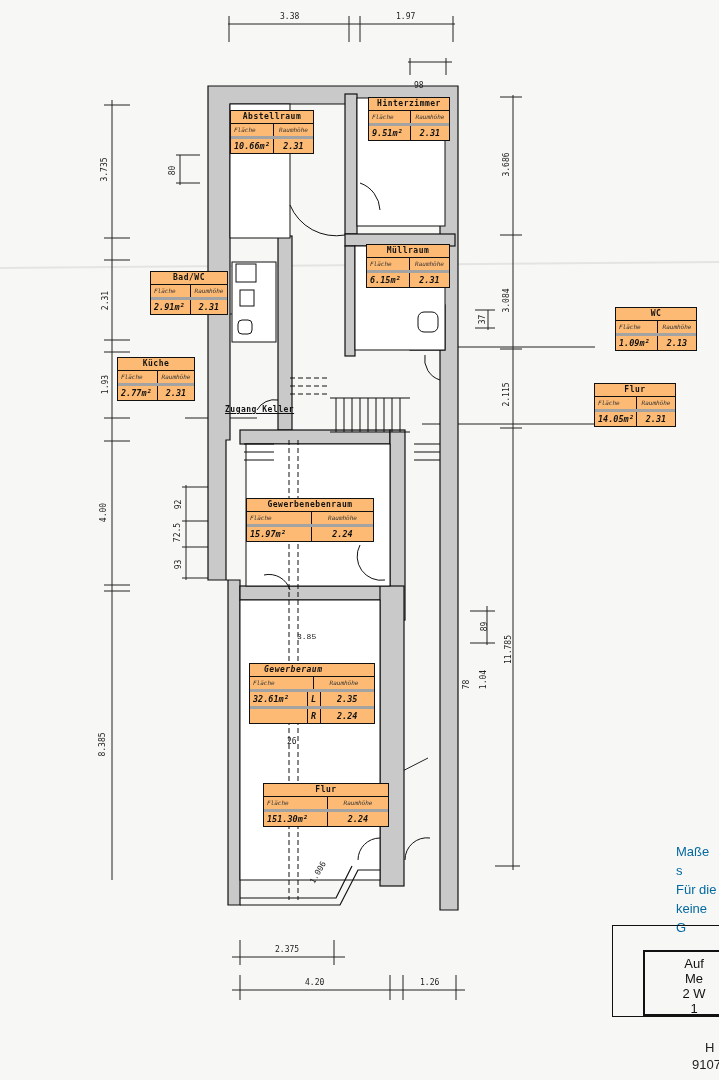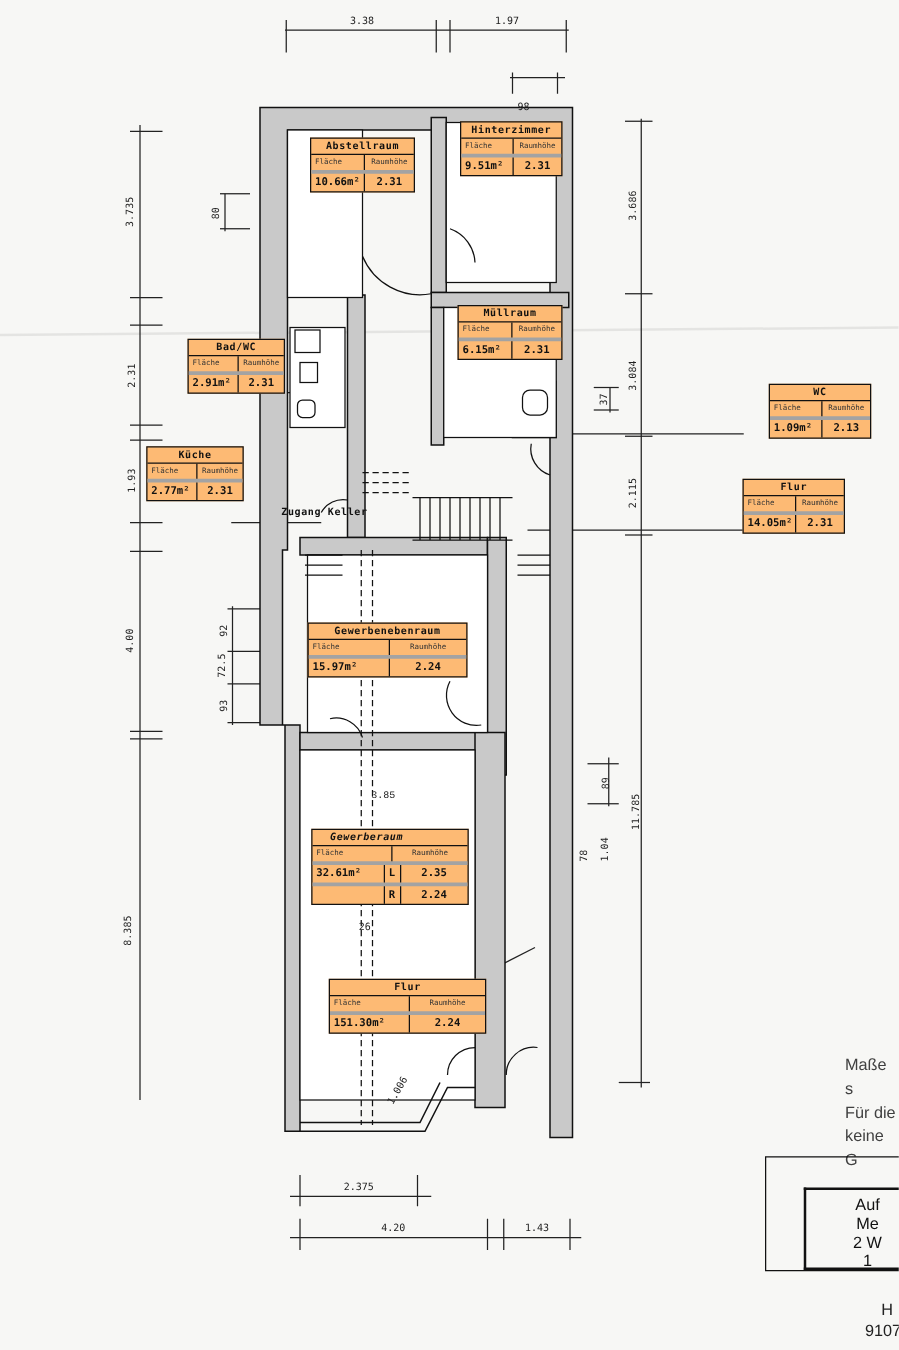--- a/index.html
+++ b/index.html
@@ -2,27 +2,27 @@
 <html><head>
 <meta charset="utf-8">
 <style>
   html,body{margin:0;padding:0;}
   body{width:719px;height:1080px;background:#f7f7f5;position:relative;overflow:hidden;font-family:"DejaVu Sans Mono",monospace;color:#111;}
   svg.plan{position:absolute;left:0;top:0;}
   .roombox{position:absolute;background:#fdba74;border:1.5px solid #111;font-family:"DejaVu Sans Mono",monospace;}
   .roombox .title{font-size:8px;font-weight:bold;text-align:center;border-bottom:1px solid #111;height:12px;line-height:12px;letter-spacing:0.5px;}
   .roombox .row{display:flex;border-bottom:3px solid #a3a3a3;}
   .roombox .row:last-child{border-bottom:none;}
-  .roombox .cell{flex:1;font-size:6px;padding-left:3px;height:12px;line-height:12px;color:#333;}
+  .roombox .cell{flex:1;font-size:6px;padding-left:3px;height:12px;line-height:12px;color:#333;font-style:italic;}
   .roombox .cell+.cell{border-left:1px solid #111;text-align:center;padding-left:0;}
   .roombox .val{font-size:8.5px;font-weight:bold;color:#111;height:14px;line-height:14px;}
   .dim{position:absolute;font-size:8px;color:#222;font-family:"DejaVu Sans Mono",monospace;}
   .dim.v{transform:rotate(-90deg);transform-origin:center;}
   .label{position:absolute;font-size:8px;font-weight:bold;letter-spacing:0.5px;}
-  .note{position:absolute;font-family:"Liberation Sans",sans-serif;font-size:13px;color:#404040;line-height:19px;}
+  .note{position:absolute;font-family:"Liberation Sans",sans-serif;font-size:13px;color:#0369a1;line-height:19px;}
   .titleblock{position:absolute;left:612px;top:925px;width:120px;height:90px;border:1.5px solid #111;}
   .titleblock .inner{position:absolute;left:30px;top:24px;width:100px;height:66px;border:2px solid #111;border-right:none;font-family:"Liberation Sans",sans-serif;font-size:13px;text-align:center;line-height:15px;padding-top:4px;box-sizing:border-box;}
   .footer{position:absolute;font-family:"Liberation Sans",sans-serif;font-size:13px;color:#222;}
 </style>
 </head>
 <body>
 
 <svg class="plan" width="719" height="1080">
 
   <line x1="0" y1="268" x2="719" y2="262" stroke="#e4e4e2" stroke-width="2"></line>
@@ -152,21 +152,21 @@
     <rect x="238" y="320" width="14" height="14" rx="4"></rect>
     <rect x="418" y="312" width="20" height="20" rx="6"></rect>
   </g>
 
   <g fill="none" stroke="#111" stroke-width="1.2">
     <path d="M240 905 H340 L358 870 H380"></path>
     <path d="M240 898 H336 L352 866"></path>
   </g>
 </svg>
 
-<div class="roombox" style="left:230px;top:110px;width:82px;margin-left:18px;">
+<div class="roombox" style="left:230px;top:110px;width:82px;">
   <div class="title">Abstellraum</div>
   <div class="row">
       <div class="cell">Fläche</div>
       <div class="cell">Raumhöhe</div>
     </div>
   <div class="row">
       <div class="cell val">10.66m²</div>
       <div class="cell val">2.31</div>
     </div>
 </div>
@@ -278,21 +278,21 @@
   <div class="row">
       <div class="cell">Fläche</div>
       <div class="cell">Raumhöhe</div>
     </div>
   <div class="row">
       <div class="cell val">151.30m²</div>
       <div class="cell val">2.24</div>
     </div>
 </div>
 
-<div class="label" style="left:225px;top:405px;">Zugang Keller</div>
+<div class="label" style="left:225px;top:405px;text-decoration:underline;">Zugang Keller</div>
 
 <div class="dim" style="left:280px;top:12px;">3.38</div>
 <div class="dim" style="left:396px;top:12px;">1.97</div>
 <div class="dim" style="left:414px;top:52px;margin-top:29px;">98</div>
 
 <div class="dim v" style="left:92px;top:165px;">3.735</div>
 <div class="dim v" style="left:168px;top:166px;">80</div>
 <div class="dim v" style="left:96px;top:296px;">2.31</div>
 <div class="dim v" style="left:96px;top:380px;">1.93</div>
 <div class="dim v" style="left:94px;top:508px;">4.00</div>
@@ -309,21 +309,21 @@
 <div class="dim v" style="left:480px;top:622px;">89</div>
 <div class="dim v" style="left:462px;top:680px;">78</div>
 <div class="dim v" style="left:474px;top:675px;">1.04</div>
 
 <div class="dim" style="left:297px;top:632px;font-family:Liberation Mono, monospace;">3.85</div>
 <div class="dim" style="left:287px;top:737px;">26</div>
 <div class="dim" style="left:306px;top:868px;transform:rotate(-60deg);">1.006</div>
 
 <div class="dim" style="left:275px;top:945px;">2.375</div>
 <div class="dim" style="left:305px;top:978px;">4.20</div>
-<div class="dim" style="left:420px;top:978px;">1.43</div>
+<div class="dim" style="left:420px;top:978px;">1.26</div>
 
 <div class="note" style="left:676px;top:842px;">
   <div>Maße s</div>
   <div>Für die</div>
   <div>keine G</div>
 </div>
 
 <div class="titleblock">
   <div class="inner">
     <div>Auf</div>

